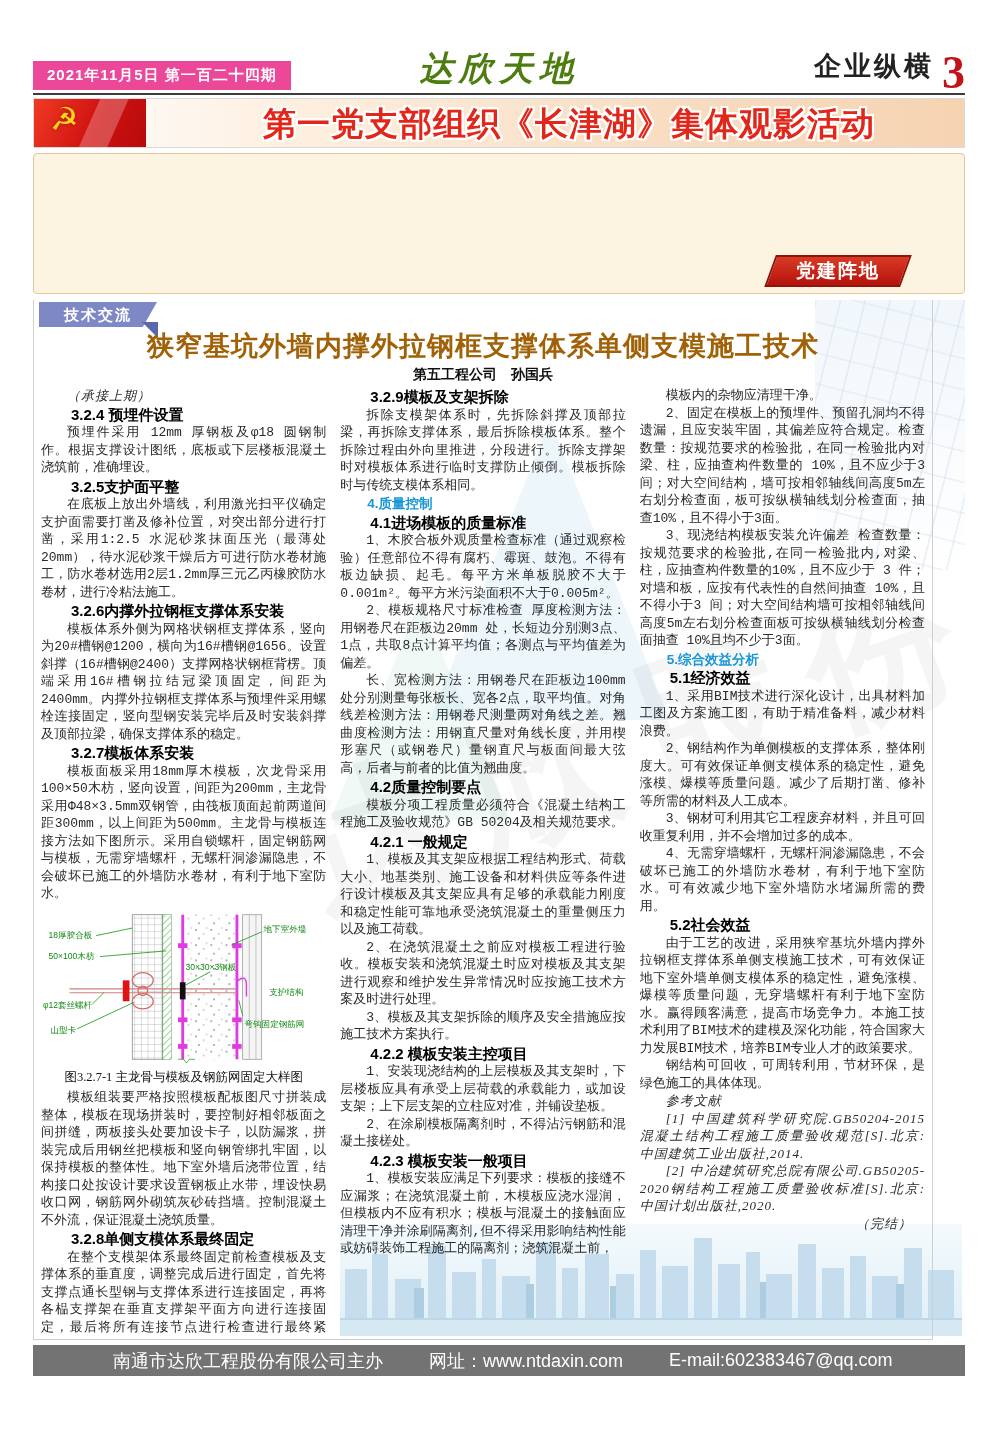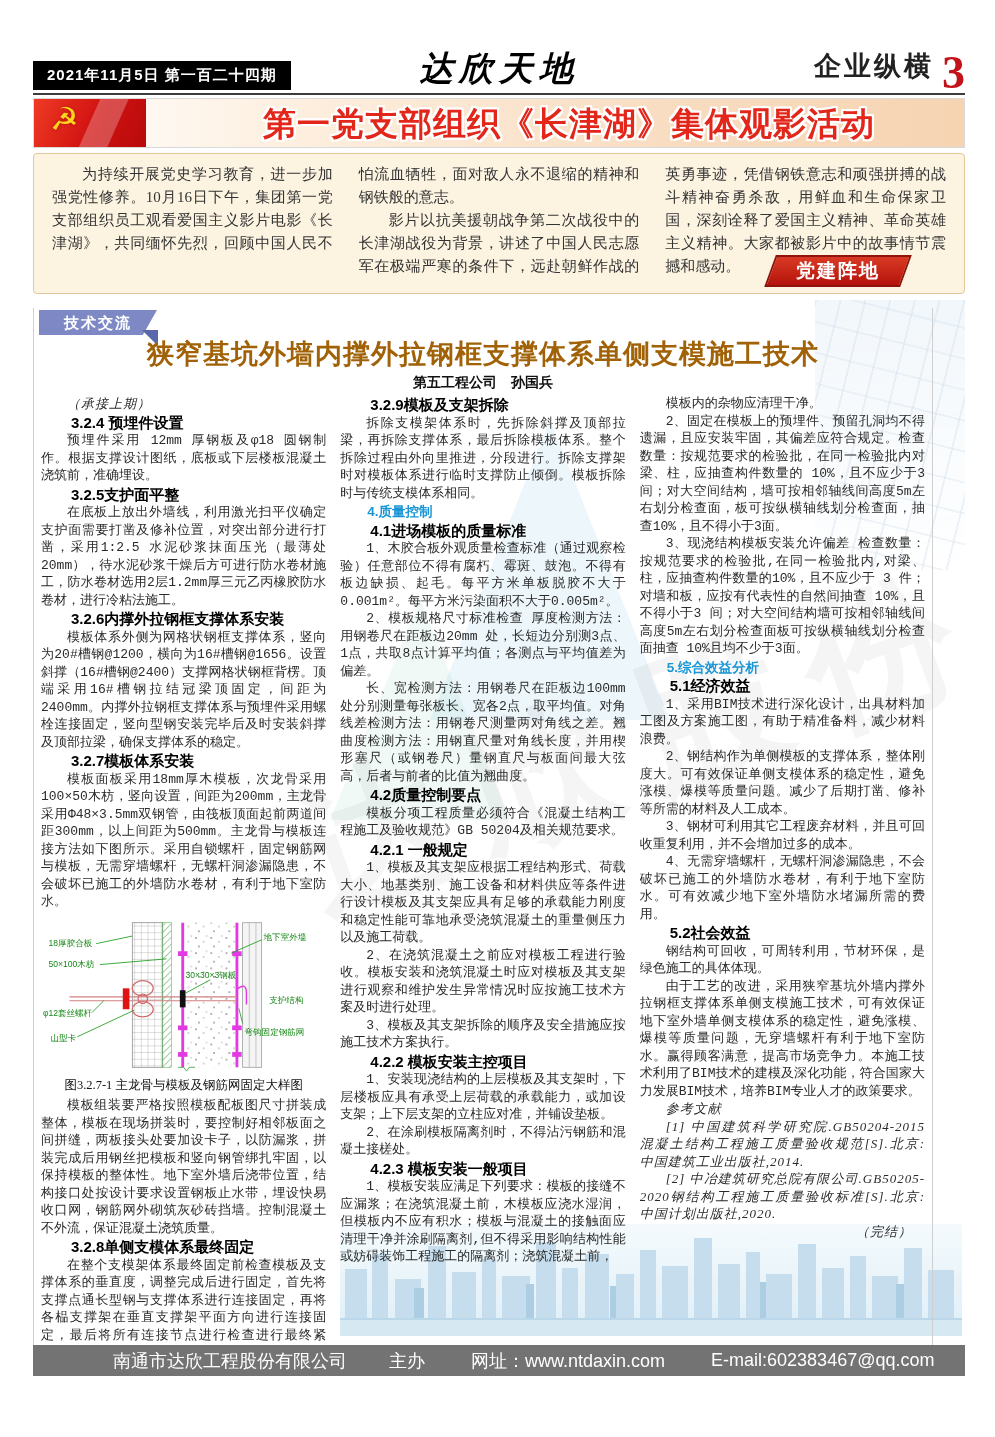--- a/index.html
+++ b/index.html
@@ -4,27 +4,27 @@
 <style>
   html,body{margin:0;padding:0;}
   body{
     width:995px;height:1437px;position:relative;background:#ffffff;
     font-family:"Liberation Serif","DejaVu Serif",serif;color:#222;
     overflow:hidden;
   }
   
   .masthead{position:absolute;top:58px;left:33px;width:932px;height:34px;}
   .date-box{
-    position:absolute;left:0;bottom:2px;background:#000000;color:#fff;
+    position:absolute;left:0;bottom:2px;background:#ec4899;color:#fff;
     font-family:"Liberation Sans","DejaVu Sans",sans-serif;font-weight:bold;
     font-size:15px;padding:5px 14px;letter-spacing:1px;
   }
   .paper-name{
     position:absolute;left:50%;transform:translateX(-50%);bottom:0;
-    color:#000000;font-size:34px;font-weight:bold;font-style:italic;
+    color:#4d7c0f;font-size:34px;font-weight:bold;font-style:italic;
     letter-spacing:6px;font-family:"Liberation Serif","DejaVu Serif",serif;margin-top:40px;
   }
   .mast-right{position:absolute;right:0;bottom:0;display:flex;align-items:flex-start;}
   .section-name{font-size:27px;font-weight:bold;letter-spacing:3px;line-height:1;padding-bottom:3px;}
   .page-num{color:#c3131a;font-size:46px;font-weight:bold;line-height:0.85;margin-left:8px;
     font-family:"Liberation Serif","DejaVu Serif",serif;}
   .head-rule{position:absolute;top:93px;left:33px;width:932px;height:2px;background:#3c3c3c;}
   
   .banner{
     position:absolute;top:98px;left:33px;width:932px;height:50px;
@@ -78,21 +78,20 @@
     top:640px;left:280px;font-size:150px;font-weight:bold;color:rgba(90,90,90,.06);
     transform:rotate(-20deg);letter-spacing:30px;white-space:nowrap;
     font-family:"Liberation Serif","DejaVu Serif",serif;
   }
   .cityscape{top:1224px;left:340px;width:622px;height:112px;opacity:.85;}
   
   .tech-region{
     position:absolute;top:300px;left:33px;width:900px;height:1040px;box-sizing:border-box;
     border-left:1px solid #cfcfcf;border-right:1px solid #cfcfcf;border-bottom:1px solid #cfcfcf;
     z-index:1;
-    margin-top:8px;
   }
   .ribbon{
     position:absolute;top:2px;left:5px;width:118px;height:25px;background:#7d88c5;
     color:#fff;font-family:"Liberation Sans","DejaVu Sans",sans-serif;font-weight:bold;
     font-size:15px;line-height:25px;text-align:center;letter-spacing:2px;
     clip-path:polygon(0 0,100% 0,88% 100%,0 100%);
   }
   .ribbon-fold{
     position:absolute;top:22px;left:108px;width:0;height:0;
     border-left:16px solid transparent;border-top:16px solid #5a68ab;
@@ -121,21 +120,21 @@
   .figure{margin:4px 0 2px 0;background:#fff;position:relative;}
   .figure svg{display:block;width:100%;height:160px;}
   .fig-caption{font-size:12.5px;text-align:center;text-indent:0;margin:1px 0 3px 0;color:#111;}
   
   .footer-bar{
     position:absolute;top:1345px;left:33px;width:932px;height:31px;background:#737373;
     color:#fff;display:flex;align-items:center;z-index:2;
     font-family:"Liberation Sans","DejaVu Sans",sans-serif;font-size:18px;
   }
   .footer-bar .f-company{margin-left:80px;}
-  .footer-bar .f-org{margin-left:42px;}
+  .footer-bar .f-org{}
   .footer-bar .f-web{margin-left:46px;}
   .footer-bar .f-mail{margin-left:46px;}
   svg text{font-family:"Liberation Sans","DejaVu Sans",sans-serif;}
 </style>
 </head>
 <body>
 
 <div class="decor tex-buildings"></div>
 <div class="decor tri tri1"></div>
 <div class="decor tri tri2"></div>
@@ -198,25 +197,20 @@
 
 <div class="banner">
   <div class="flag">
     <div class="stripe"></div>
     <span class="emblem">☭</span>
   </div>
   <div class="banner-title">第一党支部组织《长津湖》集体观影活动</div>
 </div>
 
 <div class="party-box">
-  <div class="party-cols">
-    <p>为持续开展党史学习教育，进一步加强党性修养。10月16日下午，集团第一党支部组织员工观看爱国主义影片电影《长津湖》，共同缅怀先烈，回顾中国人民不怕流血牺牲，面对敌人永不退缩的精神和钢铁般的意志。</p>
-    <p>影片以抗美援朝战争第二次战役中的长津湖战役为背景，讲述了中国人民志愿军在极端严寒的条件下，远赴朝鲜作战的英勇事迹，凭借钢铁意志和顽强拼搏的战斗精神奋勇杀敌，用鲜血和生命保家卫国，深刻诠释了爱国主义精神、革命英雄主义精神。大家都被影片中的故事情节震撼和感动。</p>
-
-  </div>
   <div class="pb-badge">
     <span>党建阵地</span>
   </div>
 </div>
 
 <div class="tech-region">
   <div class="ribbon">技术交流</div>
   <div class="ribbon-fold"></div>
   <div class="tech-title">狭窄基坑外墙内撑外拉钢框支撑体系单侧支模施工技术</div>
   <div class="byline">第五工程公司　孙国兵</div>
@@ -340,22 +334,22 @@
           <div class="blk p">模板内的杂物应清理干净。</div>
           <div class="blk p">2、固定在模板上的预埋件、预留孔洞均不得遗漏，且应安装牢固，其偏差应符合规定。检查数量：按规范要求的检验批，在同一检验批内对梁、柱，应抽查构件数量的 10%，且不应少于3间；对大空间结构，墙可按相邻轴线间高度5m左右划分检查面，板可按纵横轴线划分检查面，抽查10%，且不得小于3面。</div>
           <div class="blk p">3、现浇结构模板安装允许偏差 检查数量：按规范要求的检验批,在同一检验批内,对梁、柱，应抽查构件数量的10%，且不应少于 3 件；对墙和板，应按有代表性的自然间抽查 10%，且不得小于3 间；对大空间结构墙可按相邻轴线间高度5m左右划分检查面板可按纵横轴线划分检查面抽查 10%且均不少于3面。</div>
           <div class="blk hb">5.综合效益分析</div>
           <div class="blk h">5.1经济效益</div>
           <div class="blk p">1、采用BIM技术进行深化设计，出具材料加工图及方案施工图，有助于精准备料，减少材料浪费。</div>
           <div class="blk p">2、钢结构作为单侧模板的支撑体系，整体刚度大。可有效保证单侧支模体系的稳定性，避免涨模、爆模等质量问题。减少了后期打凿、修补等所需的材料及人工成本。</div>
           <div class="blk p">3、钢材可利用其它工程废弃材料，并且可回收重复利用，并不会增加过多的成本。</div>
           <div class="blk p">4、无需穿墙螺杆，无螺杆洞渗漏隐患，不会破坏已施工的外墙防水卷材，有利于地下室防水。可有效减少地下室外墙防水堵漏所需的费用。</div>
           <div class="blk h">5.2社会效益</div>
+          <div class="blk p">由于工艺的改进，采用狭窄基坑外墙内撑外拉钢框支撑体系单侧支模施工技术，可有效保证地下室外墙单侧支模体系的稳定性，避免涨模、爆模等质量问题，无穿墙螺杆有利于地下室防水。赢得顾客满意，提高市场竞争力。本施工技术利用了BIM技术的建模及深化功能，符合国家大力发展BIM技术，培养BIM专业人才的政策要求。</div>
           <div class="blk p">钢结构可回收，可周转利用，节材环保，是绿色施工的具体体现。</div>
-          <div class="blk p">由于工艺的改进，采用狭窄基坑外墙内撑外拉钢框支撑体系单侧支模施工技术，可有效保证地下室外墙单侧支模体系的稳定性，避免涨模、爆模等质量问题，无穿墙螺杆有利于地下室防水。赢得顾客满意，提高市场竞争力。本施工技术利用了BIM技术的建模及深化功能，符合国家大力发展BIM技术，培养BIM专业人才的政策要求。</div>
           <div class="blk k">参考文献</div>
           <div class="blk kp">[1] 中国建筑科学研究院.GB50204-2015混凝土结构工程施工质量验收规范[S].北京: 中国建筑工业出版社,2014.</div>
           <div class="blk kp">[2] 中冶建筑研究总院有限公司.GB50205-2020钢结构工程施工质量验收标准[S].北京: 中国计划出版社,2020.</div>
           <div class="blk kr">（完结）</div>
         </div>
     </div>
   </div>
 </div>
 
 <div class="footer-bar">

